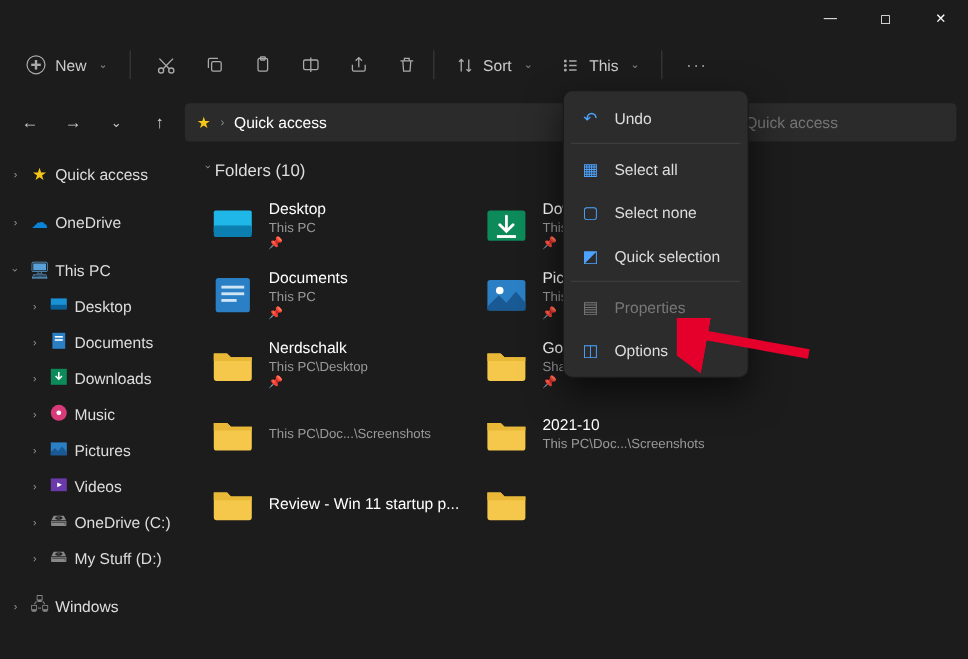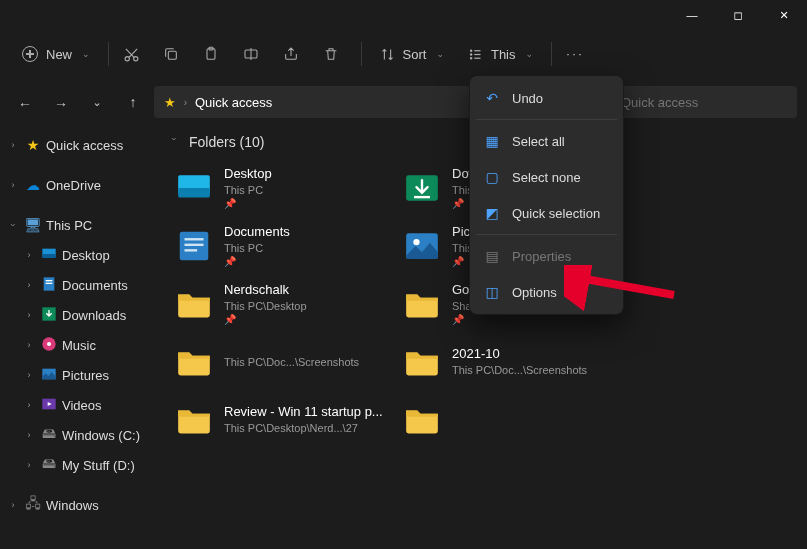--- a/index.html
+++ b/index.html
@@ -1,20 +1,20 @@
 <!DOCTYPE html>
 <html><head>
 <meta charset="utf-8">
 <style>
 * { margin:0; padding:0; box-sizing:border-box; font-family:"Segoe UI",sans-serif; user-select:none; }
 body { width:807px; height:549px; background:#1c1c1c; color:#fff; overflow:hidden; position:relative; }
 .titlebar { height:30px; display:flex; justify-content:flex-end; align-items:flex-start; }
 .winbtn { width:46px; height:30px; display:flex; align-items:center; justify-content:center; font-size:11px; color:#fff; }
 .toolbar { height:48px; display:flex; align-items:center; padding:0 12px; gap:4px; }
-.tbtn { height:36px; min-width:36px; display:flex; align-items:center; justify-content:flex-start; color:#ccc; border-radius:4px; padding:0 6px; gap:8px; font-size:13px; }
+.tbtn { height:36px; min-width:36px; display:flex; align-items:center; justify-content:flex-end; color:#ccc; border-radius:4px; padding:0 6px; gap:8px; font-size:13px; }
 .tbtn.text { padding:0 10px; }
 .divider { width:1px; height:24px; background:#3a3a3a; margin:0 4px; }
 .plus-circle { width:16px; height:16px; border:1.2px solid #aaa; border-radius:50%; position:relative; }
 .plus-circle::before,.plus-circle::after { content:""; position:absolute; background:#aaa; }
 .plus-circle::before { width:8px; height:1.2px; left:3px; top:6.4px; }
 .plus-circle::after { width:1.2px; height:8px; left:6.4px; top:3px; }
 .chev { font-size:9px; color:#888; margin-left:2px; }
 .navrow { height:40px; display:flex; align-items:center; padding:0 10px; gap:6px; margin-top:4px; }
 .navbtn { width:30px; height:30px; display:flex; align-items:center; justify-content:center; color:#ccc; font-size:14px; }
 .addr { flex:1; height:32px; background:#2b2b2b; border-radius:4px; display:flex; align-items:center; padding:0 10px; gap:8px; font-size:13px; }
@@ -22,21 +22,21 @@
 .addr .crumb-sep { color:#888; font-size:10px; }
 .search { width:186px; height:32px; background:#2b2b2b; border-radius:4px; display:flex; align-items:center; padding:0 10px; color:#888; font-size:13px; margin-left:8px; }
 .body-row { display:flex; height:calc(549px - 30px - 48px - 44px); }
 .sidebar { width:160px; padding:8px 0 0 0; }
 .sbitem { height:30px; display:flex; align-items:center; padding-left:6px; gap:4px; font-size:13px; color:#ddd; }
 .sbitem .caret { width:14px; text-align:center; font-size:9px; color:#999; }
 .sbitem .ic { width:18px; text-align:center; font-size:14px; }
 .sbitem.child { padding-left:22px; }
 .sb-spacer { height:10px; }
 .content { flex:1; padding:6px 0 0 10px; position:relative; }
-.section-head { display:flex; align-items:flex-start; gap:14px; padding:6px 0 10px 2px; font-size:14px; color:#ddd; }
+.section-head { display:flex; align-items:flex-start; gap:4px; padding:6px 0 10px 2px; font-size:14px; color:#ddd; }
 .section-head .c { font-size:9px; color:#999; transform:rotate(90deg); }
 .grid { display:grid; grid-template-columns:228px 228px; gap:2px 0; }
 .folder { height:56px; display:flex; align-items:center; gap:10px; padding:4px; border-radius:4px; }
 .ficon { width:40px; height:40px; display:flex; align-items:center; justify-content:center; font-size:32px; }
 .ficon svg { width:38px; height:38px; }
 .ftext { display:flex; flex-direction:column; justify-content:center; gap:0px; line-height:1.3; }
 .fname { font-size:13px; color:#fff; white-space:nowrap; overflow:hidden; text-overflow:ellipsis; max-width:170px; }
 .fpath { font-size:11px; color:#999; white-space:nowrap; overflow:hidden; text-overflow:ellipsis; max-width:170px; }
 .fpin { font-size:10px; color:#777; }
 .ctxmenu { position:absolute; left:469px; top:75px; width:155px; background:#2c2c2c; border:1px solid #1a1a1a; border-radius:8px; padding:4px; box-shadow:0 12px 30px rgba(0,0,0,.6); z-index:50; }
@@ -204,21 +204,21 @@
         <span class="caret">›</span>
         <span class="ic"><svg width="16" height="16" viewBox="0 0 24 24">
             <rect x="2" y="4" width="20" height="16" fill="#6a3aaa"></rect>
             <path d="M10 9l6 3-6 3z" fill="#fff"></path>
           </svg></span>
         <span>Videos</span>
       </div>
     <div class="sbitem child">
         <span class="caret">›</span>
         <span class="ic" style="color:#888">🖴</span>
-        <span>Windows (C:)</span>
+        <span>OneDrive (C:)</span>
       </div>
     <div class="sbitem child">
         <span class="caret">›</span>
         <span class="ic" style="color:#888">🖴</span>
         <span>My Stuff (D:)</span>
       </div>
     <div class="sb-spacer"></div>
     <div class="sbitem">
         <span class="caret">›</span>
         <span class="ic" style="color:#888">🖧</span>
@@ -341,21 +341,20 @@
         </div>
         <div class="folder">
           <div class="ficon">
             <svg viewBox="0 0 48 48">
               <path d="M4 12h14l4 4h22v22a3 3 0 0 1-3 3H7a3 3 0 0 1-3-3z" fill="#f5c84c"></path>
               <path d="M4 12h14l4 4h22v4H4z" fill="#e8b836"></path>
             </svg>
           </div>
   <div class="ftext">
     <div class="fname">Review - Win 11 startup p...</div>
-    <div class="fpath">This PC\Desktop\Nerd...\27</div>
 
   </div>
         </div>
         <div class="folder">
           <div class="ficon">
             <svg viewBox="0 0 48 48">
               <path d="M4 12h14l4 4h22v22a3 3 0 0 1-3 3H7a3 3 0 0 1-3-3z" fill="#f5c84c"></path>
               <path d="M4 12h14l4 4h22v4H4z" fill="#e8b836"></path>
             </svg>
           </div>

